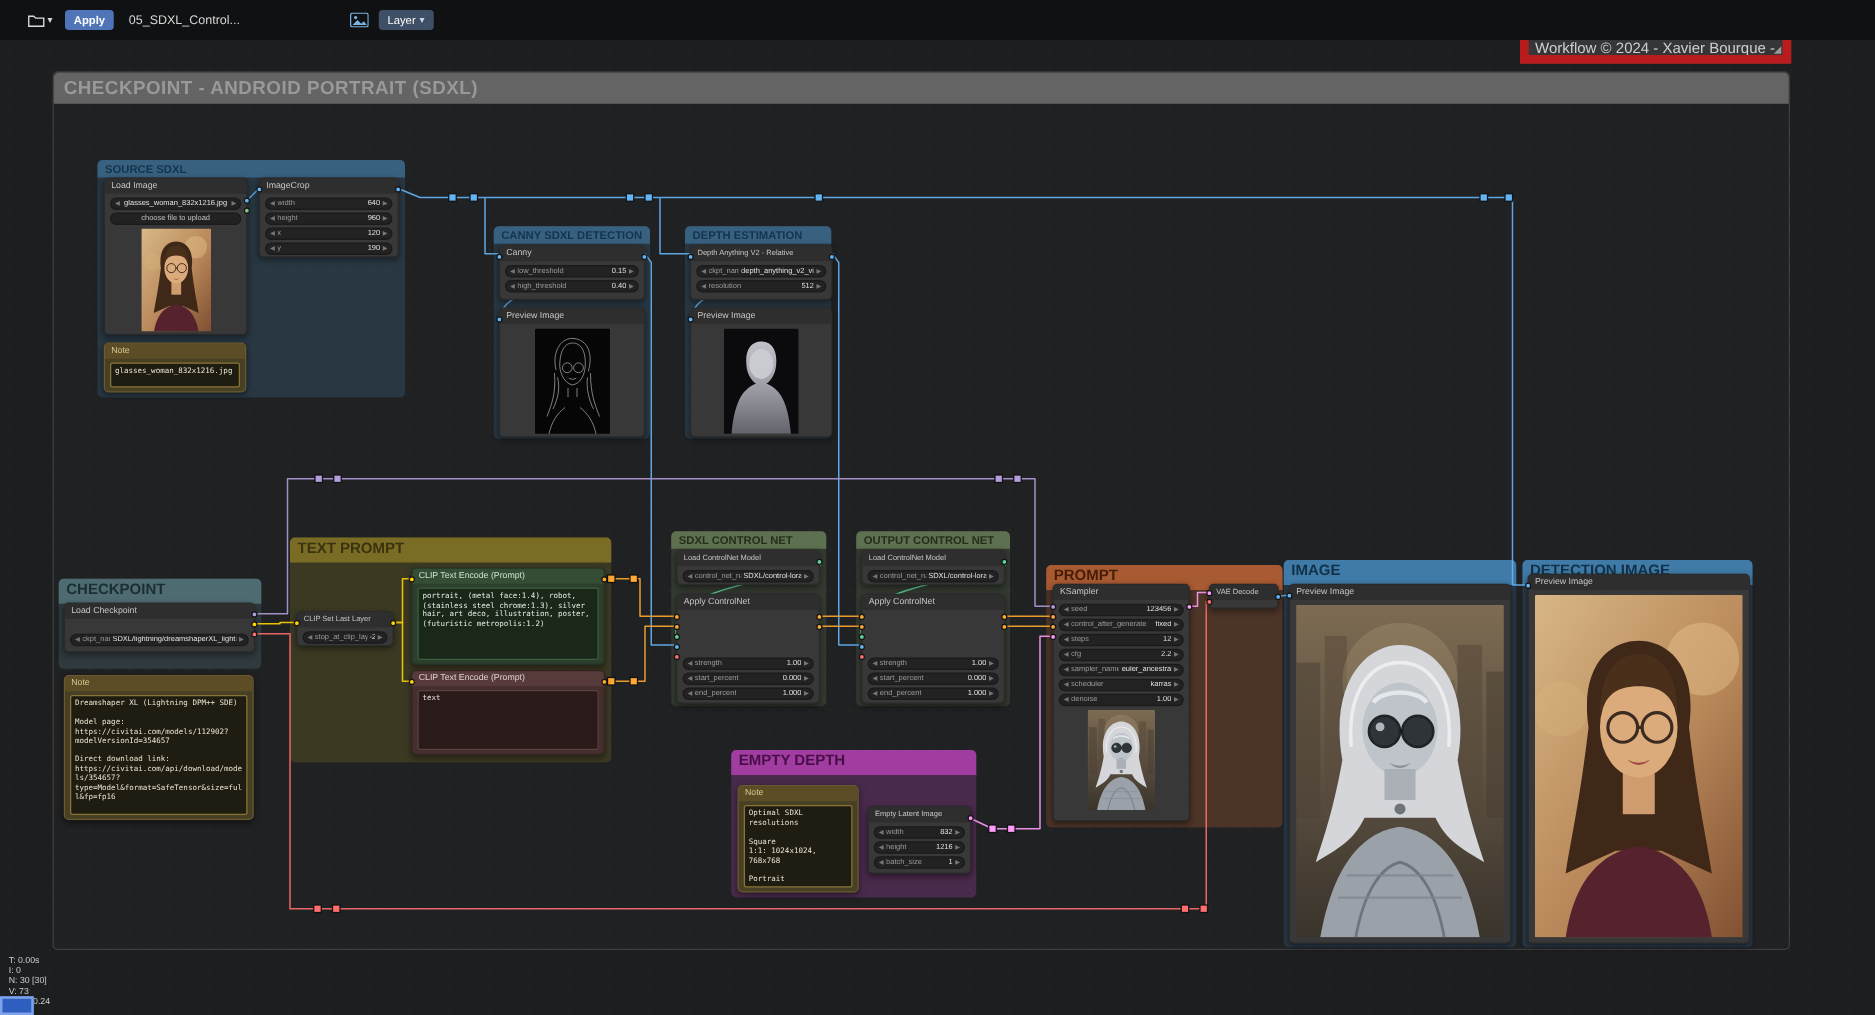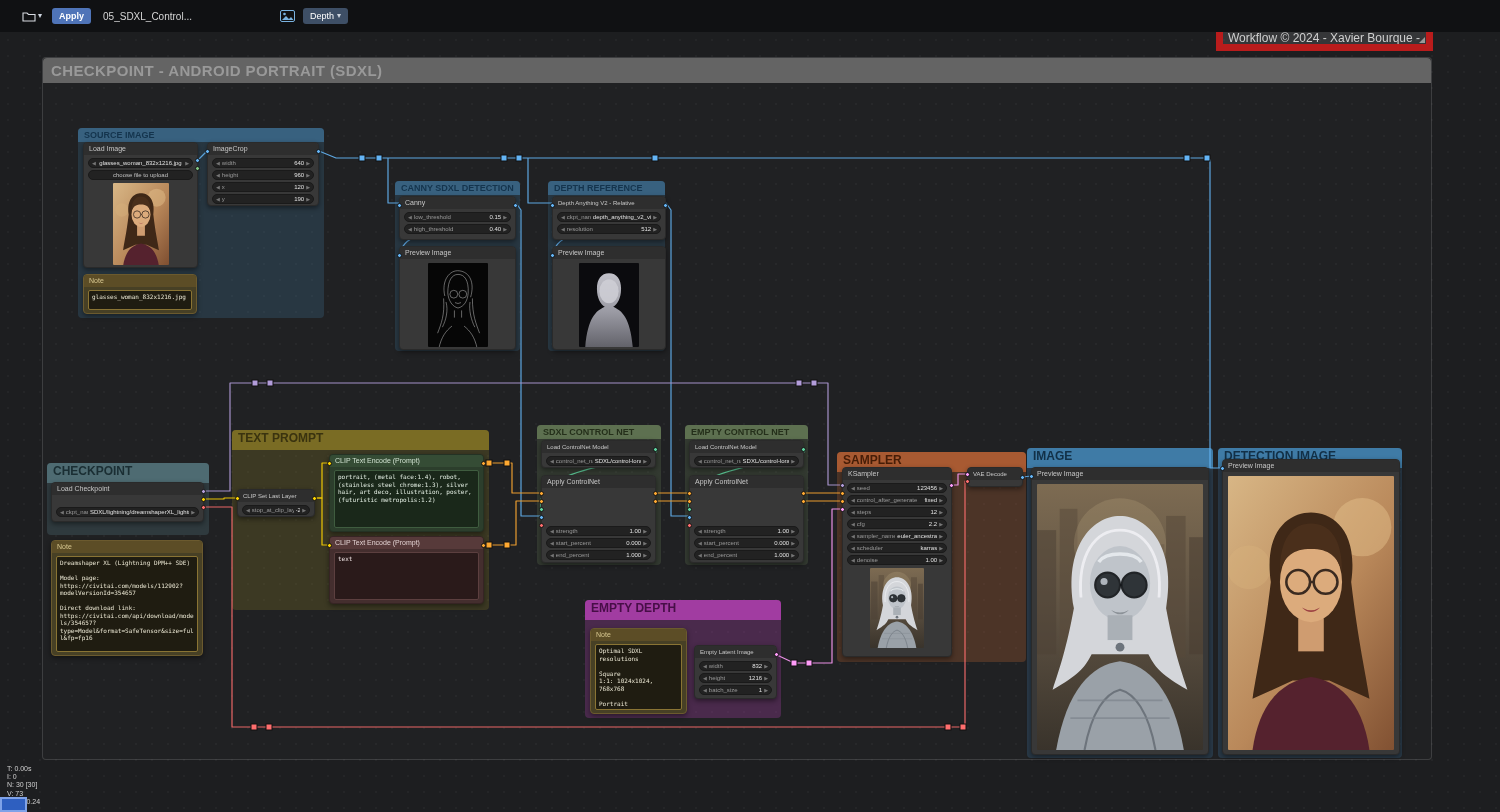--- a/index.html
+++ b/index.html
@@ -143,57 +143,57 @@
         <span>Apply</span>
       </div>
     <span id="tab-label">05_SDXL_Control...</span>
     <span style="width:72px"></span>
     <svg width="15" height="12" viewBox="0 0 15 12">
         <rect x="0.5" y="0.5" width="14" height="11" rx="1.5" fill="none" stroke="#7ab3e0"></rect>
         <circle cx="4.5" cy="4" r="1.3" fill="#7ab3e0"></circle>
         <path d="M2,10 L6,6 L9,9 L11,7 L13.5,10 Z" fill="#7ab3e0"></path>
       </svg>
     <div class="tb-btn" id="file-btn">
-      <span>Depth</span>
+      <span>Layer</span>
       <span class="chev">▾</span>
     </div>
   </div>
 
   <div id="copyright">Workflow © 2024 - Xavier Bourque - pixelfudger.com</div>
 
   <div id="main-group">
     <div class="gtitle">CHECKPOINT - ANDROID PORTRAIT (SDXL)</div>
   </div>
 
   <div class="group" style="left:78px;top:128px;width:246px;height:190px;--gh:#38617f;--gb:rgba(56,97,127,.35);--gt:#14344d">
-      <div class="gtitle">SOURCE IMAGE</div>
+      <div class="gtitle">SOURCE SDXL</div>
     </div>
   <div class="group" style="left:395px;top:181px;width:125px;height:170px;--gh:#38617f;--gb:rgba(56,97,127,.35);--gt:#14344d">
       <div class="gtitle">CANNY SDXL DETECTION</div>
     </div>
   <div class="group" style="left:548px;top:181px;width:117px;height:170px;--gh:#38617f;--gb:rgba(56,97,127,.35);--gt:#14344d">
-      <div class="gtitle">DEPTH REFERENCE</div>
+      <div class="gtitle">DEPTH ESTIMATION</div>
     </div>
   <div class="group lg" style="left:232px;top:430px;width:257px;height:180px;--gh:#7a6c24;--gb:rgba(122,108,36,.32);--gt:#3a330f">
       <div class="gtitle">TEXT PROMPT</div>
     </div>
   <div class="group lg" style="left:47px;top:463px;width:162px;height:72px;--gh:#4e6b72;--gb:rgba(78,107,114,.35);--gt:#1a2e33">
       <div class="gtitle">CHECKPOINT</div>
     </div>
   <div class="group" style="left:537px;top:425px;width:124px;height:140px;--gh:#5d7050;--gb:rgba(93,112,80,.32);--gt:#242f1a">
       <div class="gtitle">SDXL CONTROL NET</div>
     </div>
   <div class="group" style="left:685px;top:425px;width:123px;height:140px;--gh:#5d7050;--gb:rgba(93,112,80,.32);--gt:#242f1a">
-      <div class="gtitle">EMPTY CONTROL NET</div>
+      <div class="gtitle">OUTPUT CONTROL NET</div>
     </div>
   <div class="group lg" style="left:585px;top:600px;width:196px;height:118px;--gh:#a13ca1;--gb:rgba(161,60,161,.33);--gt:#470e47">
       <div class="gtitle">EMPTY DEPTH</div>
     </div>
   <div class="group lg" style="left:837px;top:452px;width:189px;height:210px;--gh:#a85a32;--gb:rgba(168,90,50,.33);--gt:#461d07">
-      <div class="gtitle">SAMPLER</div>
+      <div class="gtitle">PROMPT</div>
     </div>
   <div class="group lg" style="left:1027px;top:448px;width:186px;height:310px;--gh:#3f7ba6;--gb:rgba(63,123,166,.28);--gt:#123047">
       <div class="gtitle">IMAGE</div>
     </div>
   <div class="group lg" style="left:1218px;top:448px;width:184px;height:310px;--gh:#3f7ba6;--gb:rgba(63,123,166,.28);--gt:#123047">
       <div class="gtitle">DETECTION IMAGE</div>
     </div>
 
   <svg id="links" width="1500" height="812">
     <g fill="none" stroke-width="1.2" stroke-linejoin="round" opacity=".9">

